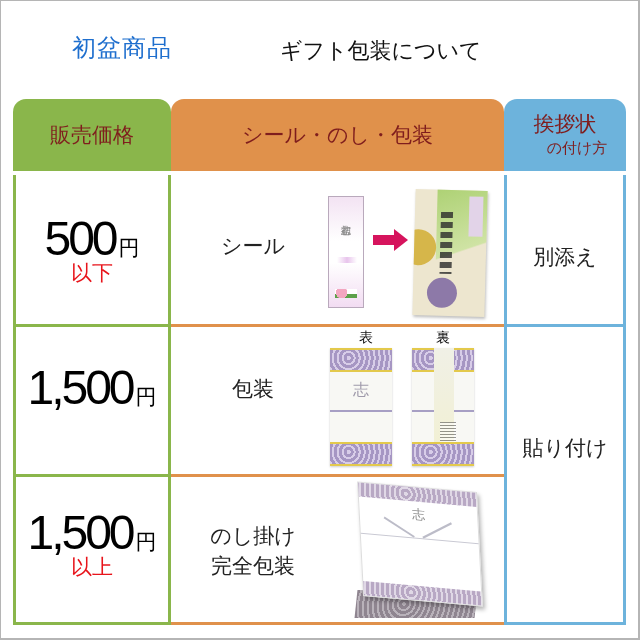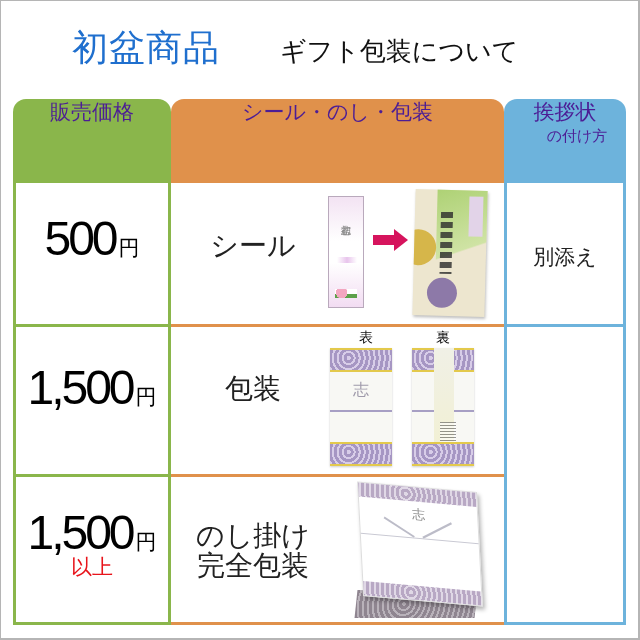--- a/index.html
+++ b/index.html
@@ -2,25 +2,25 @@
 <html><head>
 <meta charset="utf-8">
 <style>
   html, body { margin:0; padding:0; }
   body { width:640px; height:640px; position:relative; background:#ffffff; overflow:hidden;
          font-family:"DejaVu Sans", "Liberation Sans", sans-serif; }
   .frame { position:absolute; left:0; top:0; width:637px; height:637px; border:1px solid #b5b5b5; border-right-width:2px; border-bottom-width:2px; }
   .abs { position:absolute; }
 
   
-  .title-main { left:72px; top:26px; font-size:36px; color:#1f6fce; letter-spacing:1px; line-height:44px; }
-  .title-sub { left:280px; top:33px; font-size:26px; color:#111; line-height:36px; }
+  .title-main { left:72px; top:26px; font-size:24px; color:#1f6fce; letter-spacing:1px; line-height:44px; }
+  .title-sub { left:280px; top:33px; font-size:22px; color:#111; line-height:36px; }
 
   
-  .hdr { top:99px; height:84px; color:#4c1d95; display:flex; flex-direction:column; align-items:center; justify-content:flex-start; border-radius:13px 13px 0 0; }
+  .hdr { top:99px; height:72px; color:#7f1d1d; display:flex; flex-direction:column; align-items:center; justify-content:center; border-radius:13px 13px 0 0; }
   .hdr-green { left:13px; width:158px; background:#8ab64b; }
   .hdr-orange { left:171px; width:333px; background:#e0914b; }
   .hdr-blue { left:504px; width:122px; background:#6db3dc; }
   .hdr-text { font-size:21px; line-height:26px; }
   .hdr-small { font-size:15px; line-height:22px;margin-left:24px; }
 
   
   .col-green { left:13px; top:175px; width:152px; height:447px; border:3px solid #8ab64b; border-top:none; }
   .col-blue { left:504px; top:175px; width:116px; height:447px; border:3px solid #6db3dc; border-top:none; }
   .hline { height:3px; }
@@ -28,21 +28,21 @@
   .hl-orange { left:171px; width:333px; background:#e0914b; }
   .hl-blue { left:504px; width:122px; background:#6db3dc; }
 
   
   .price { left:13px; width:158px; text-align:center; color:#000; }
   .price-num { font-family:"Liberation Sans", sans-serif; font-size:48px; letter-spacing:-3px; line-height:50px; }
   .price-unit { font-size:21px; letter-spacing:0; margin-left:3px; }
   .price-cond { font-size:21px; color:#e8141b; line-height:26px; margin-top:-4px; }
 
   
-  .mid-text { left:185px; width:136px; text-align:center; font-size:28px; color:#222; line-height:30px; }
+  .mid-text { left:185px; width:136px; text-align:center; font-size:21px; color:#222; line-height:30px; }
   .right-text { left:507px; width:116px; text-align:center; font-size:21px; color:#222; line-height:31px; }
 
   
   .seal { left:328px; top:196px; width:34px; height:110px; border:1px solid #b9a9bc;
           background:linear-gradient(180deg,#f3e3f3 0%,#ffffff 40%,#ffffff 60%,#f2dcf2 100%); }
   .seal-text { position:absolute; left:0; width:34px; top:10px; font-size:10px; line-height:13px; color:#8a8a8a; text-align:center; }
   .seal-cloud { position:absolute; left:8px; top:60px; width:20px; height:6px; background:linear-gradient(90deg,transparent,#e8c4ec,transparent); }
   .seal-flower { position:absolute; left:6px; top:92px; width:22px; height:9px; background:radial-gradient(circle at 30% 40%,#f3a6c0 0 35%,transparent 36%), linear-gradient(#fff 60%,#5ca04a 60%); }
   .arrow { left:373px; top:235px; width:22px; height:10px; background:#d6145d; }
   .arrow-head { left:394px; top:229px; width:0; height:0; border-top:11px solid transparent; border-bottom:11px solid transparent; border-left:14px solid #d6145d; }
@@ -95,20 +95,21 @@
 <div class="abs col-blue"></div>
 <div class="abs hline hl-green" style="top:324px"></div>
 <div class="abs hline hl-green" style="top:474px"></div>
 <div class="abs hline hl-orange" style="top:324px"></div>
 <div class="abs hline hl-orange" style="top:474px"></div>
 <div class="abs hline hl-orange" style="top:622px"></div>
 <div class="abs hline hl-blue" style="top:324px"></div>
 
 <div class="abs price" style="top:214px">
   <div><span class="price-num">500</span><span class="price-unit">円</span></div>
+  <div class="price-cond">以下</div>
 </div>
 <div class="abs mid-text" style="top:231px">
   <div>シール</div>
 </div>
 <div class="abs seal">
   <div class="seal-text"><span style="writing-mode:vertical-rl;">初盆志</span></div>
   <div class="seal-cloud"></div>
   <div class="seal-flower"></div>
 </div>
 <div class="abs arrow"></div>
@@ -139,20 +140,21 @@
   <div class="env-band-bot"></div>
 </div>
 <div class="abs env" style="left:412px">
   <div class="env-band-top"></div>
   <div class="env-ribbon"></div>
   <div class="env-strip"></div>
   <div class="env-label"></div>
   <div class="env-band-bot"></div>
 </div>
 <div class="abs right-text" style="top:433px">
+  <div>貼り付け</div>
 </div>
 
 <div class="abs price" style="top:508px">
   <div><span class="price-num">1,500</span><span class="price-unit">円</span></div>
   <div class="price-cond">以上</div>
 </div>
 <div class="abs mid-text" style="top:521px">
   <div>のし掛け</div>
   <div>完全包装</div>
 </div>

